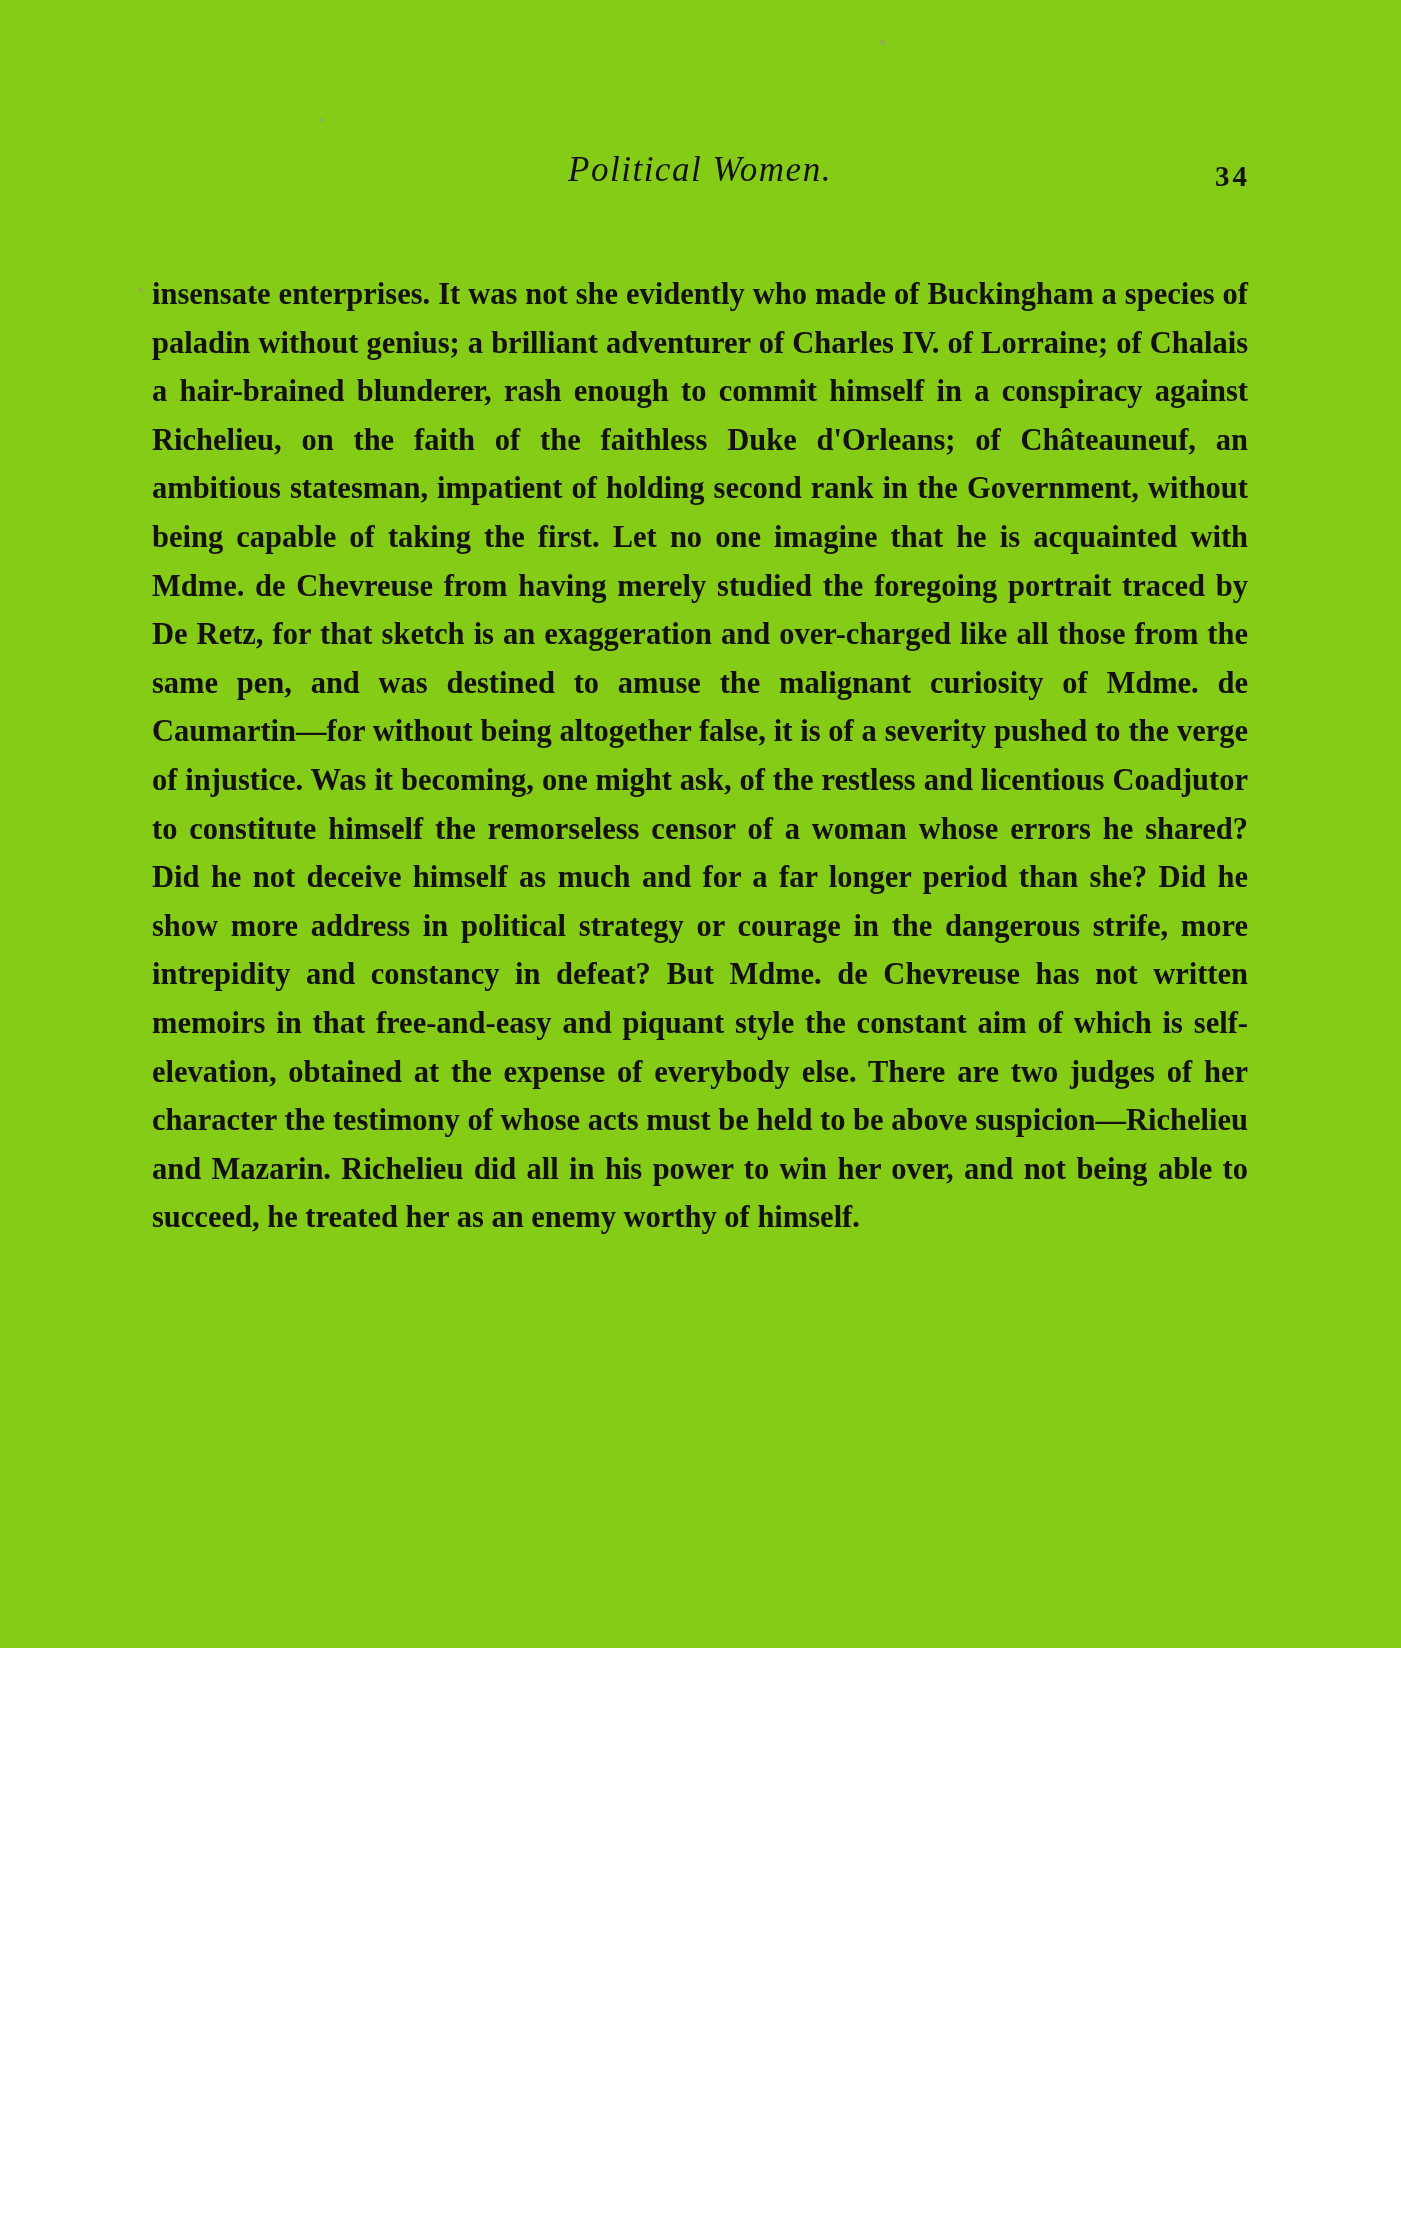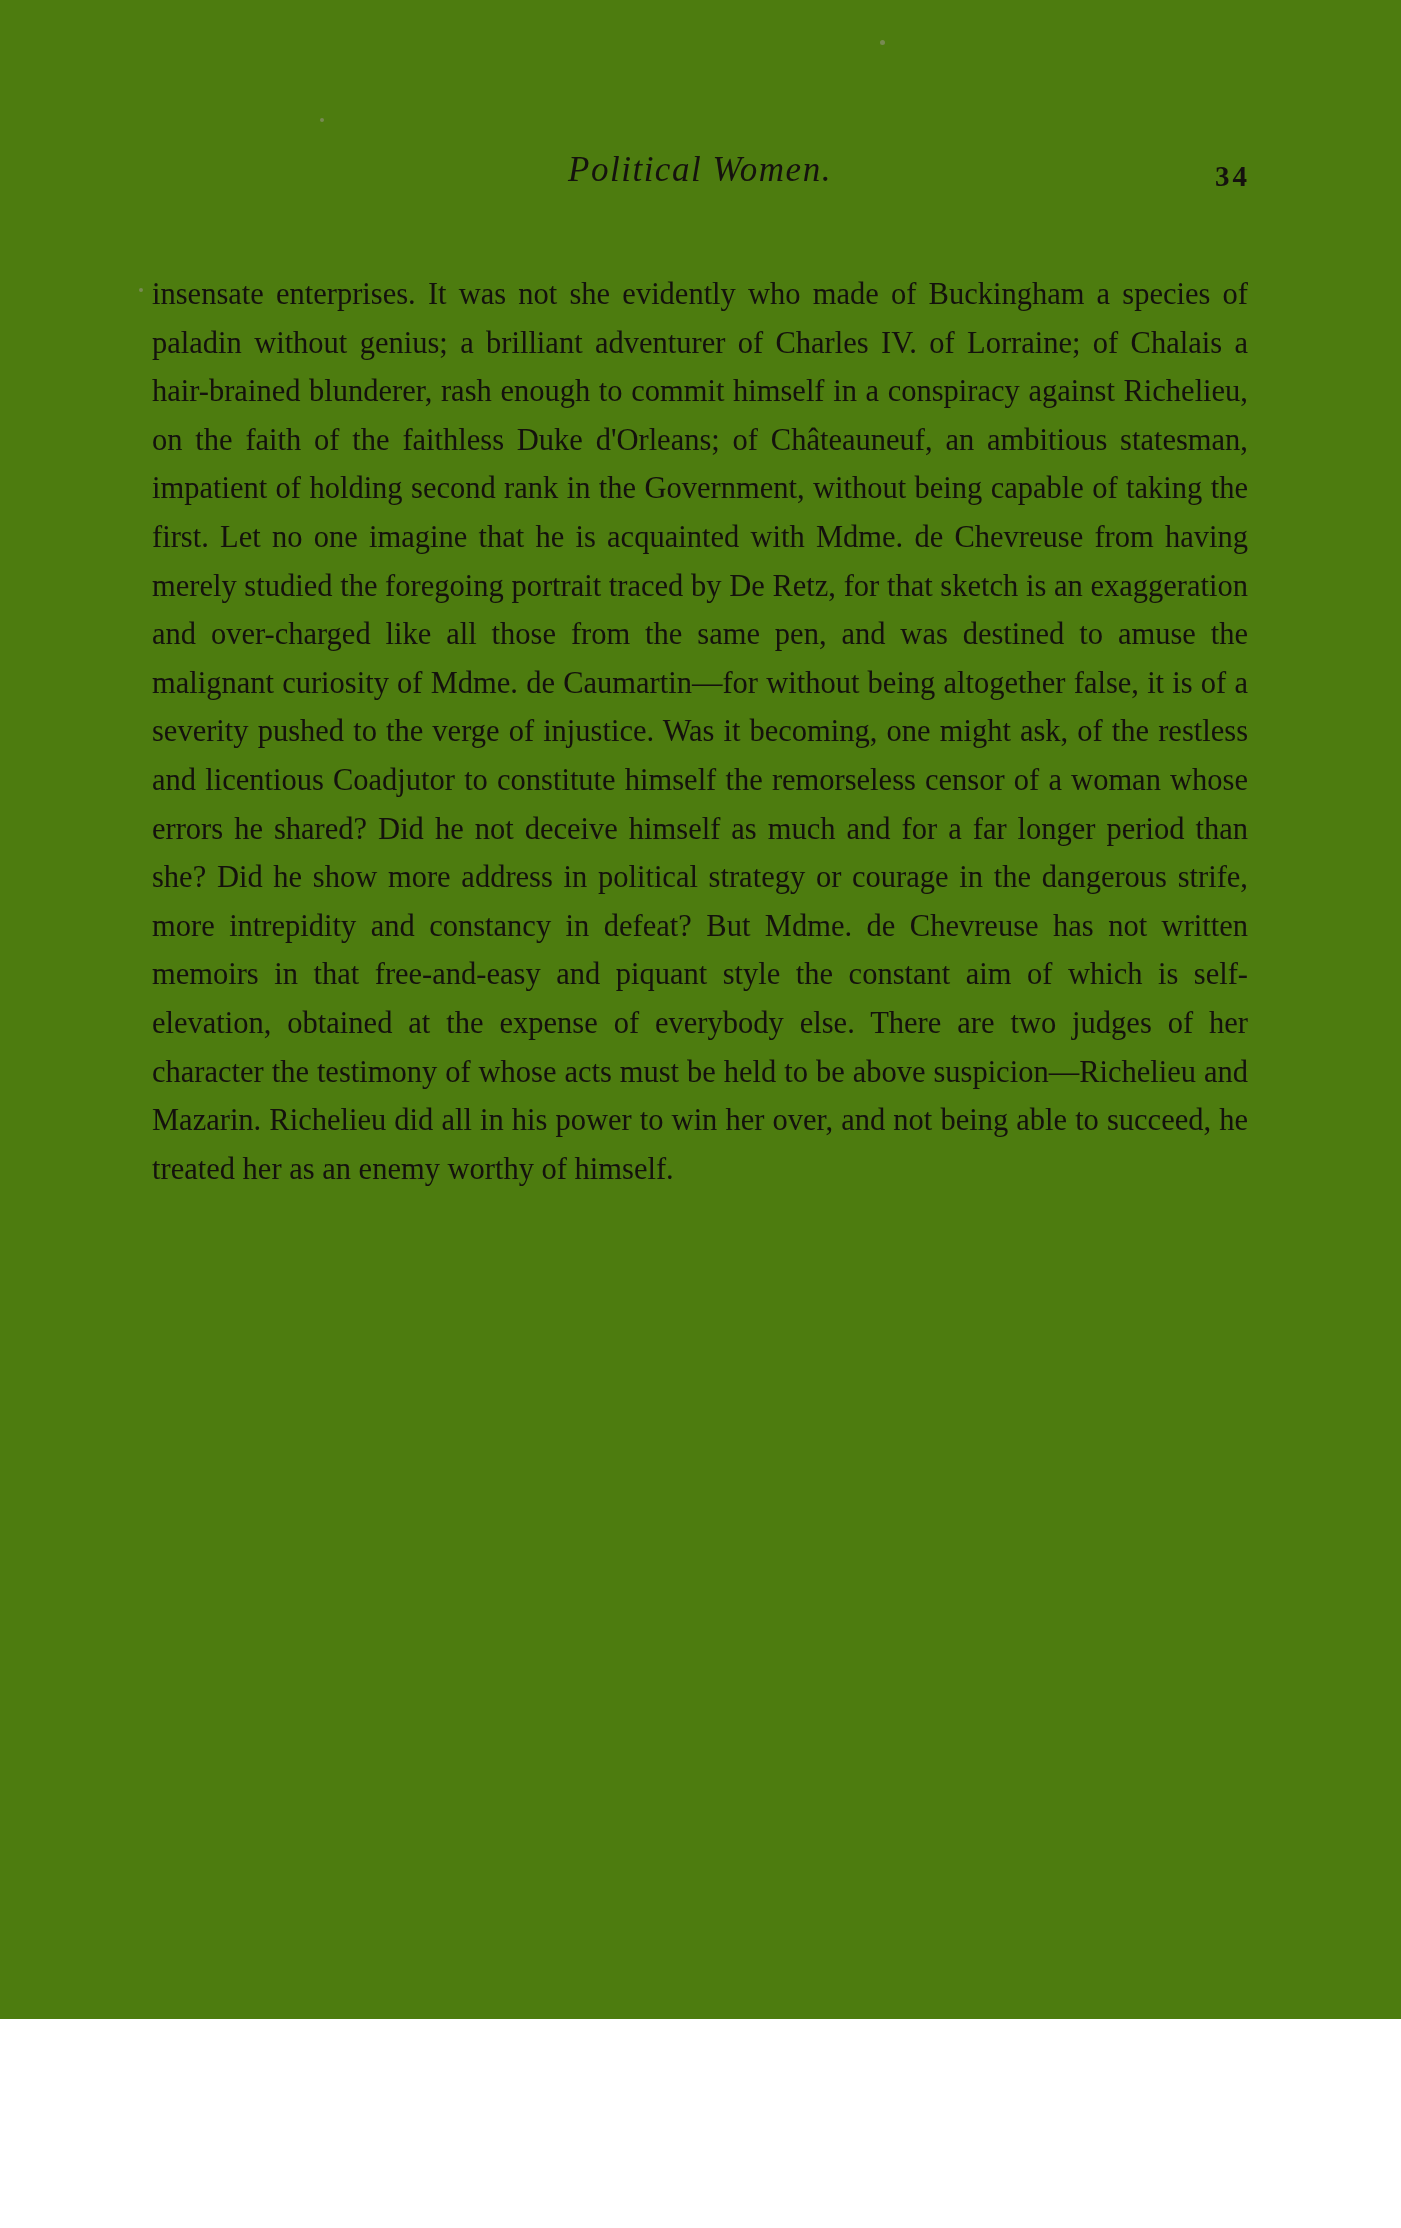--- a/index.html
+++ b/index.html
@@ -3,22 +3,22 @@
 <meta charset="utf-8">
 <style>
   html, body {
     margin: 0;
     padding: 0;
     background: #ffffff;
   }
   .page {
     position: relative;
     width: 1401px;
-    height: 2019px;
-    background: #4d7c0f;
+    height: 1648px;
+    background: #84cc16;
     margin: 0 auto;
     overflow: hidden;
   }
   .header {
     position: absolute;
     left: 150px;
     top: 150px;
     width: 1100px;
     height: 60px;
   }
@@ -53,20 +53,21 @@
     font-size: 30.5px;
     line-height: 48.6px;
     color: #14110d;
     text-align: justify;
     text-justify: inter-word;
     -webkit-hyphens: none;
     hyphens: none;
   }
   .body-text p {
     margin: 0;
+    font-weight: bold;
   }
   .body-text p.indent {
     text-indent: 52px;
   }
   
   .speck {
     position: absolute;
     background: #9b958b;
     border-radius: 50%;
     opacity: .55;

